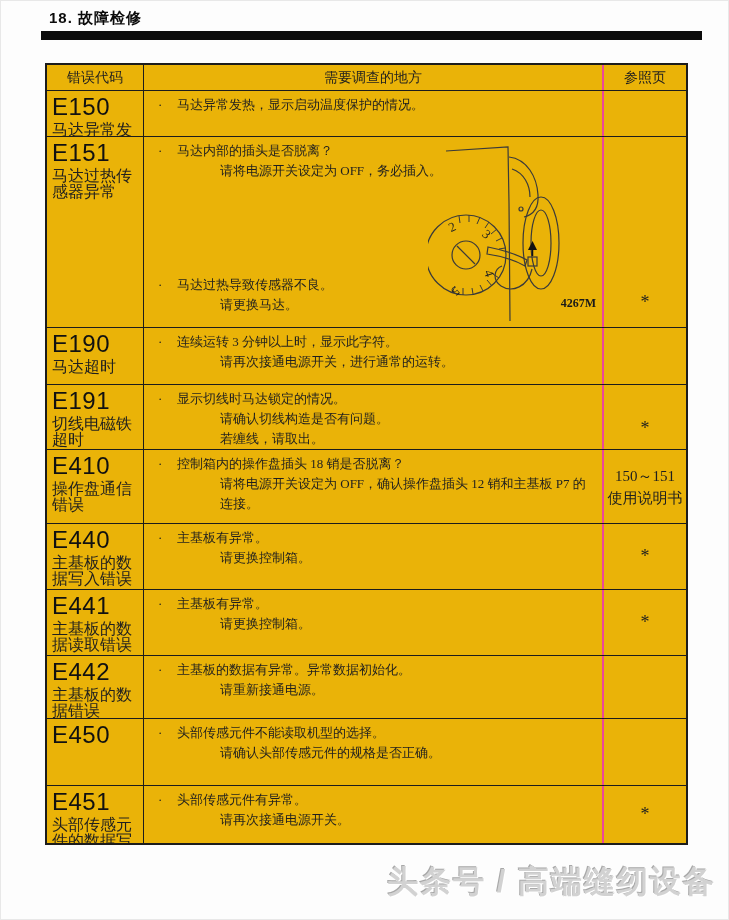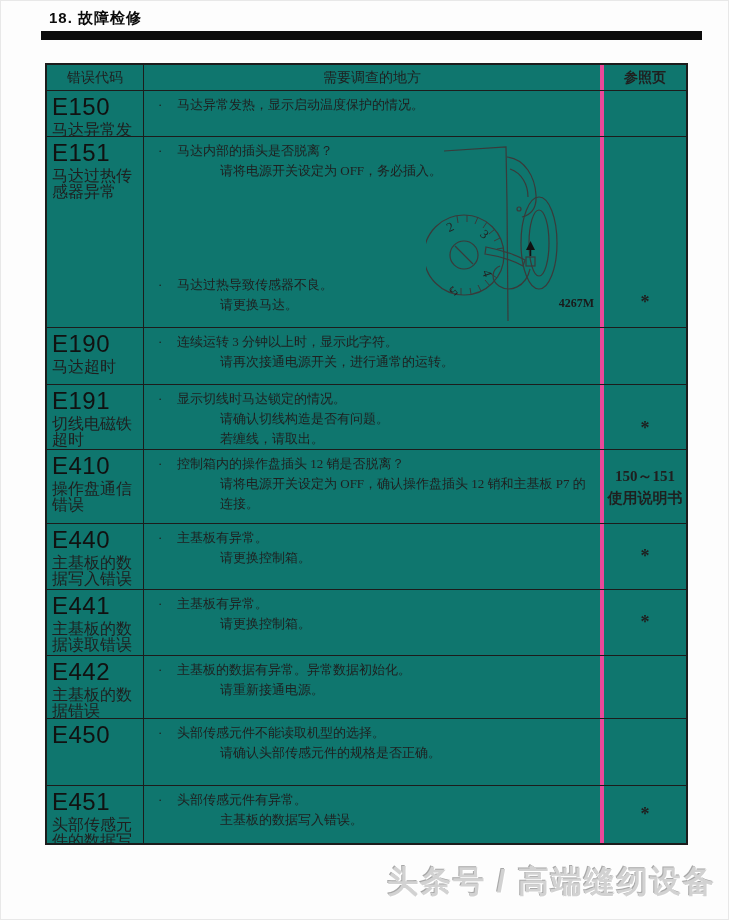--- a/index.html
+++ b/index.html
@@ -13,34 +13,34 @@
     position:absolute; left:48px; top:8px;
     font-family:"Liberation Sans", sans-serif; font-weight:bold; font-size:15px;
     letter-spacing:1px; color:#0b0b0b;
   }
   .header-bar {
     position:absolute; left:40px; top:30px; width:661px; height:9px; background:#0c0c0c;
   }
   
   .etable {
     position:absolute; left:44px; top:62px; width:643px;
-    border:2px solid #1c1c1c; background:#0f766e;
+    border:2px solid #1c1c1c; background:#eab308;
   }
   .trow { display:flex; border-bottom:1px solid #1c1c1c; }
   .trow:last-child { border-bottom:none; }
   .c-code {
     width:97px; border-right:1px solid #1c1c1c; padding:3px 5px; overflow:hidden;
   }
   .c-content {
-    width:460px; border-right:4px solid #ec4899; padding:4px 6px 4px 0;
+    width:460px; border-right:2px solid #ec4899; padding:4px 6px 4px 0;
     position:relative; overflow:hidden;
   }
   .c-ref {
     flex:1; display:flex; align-items:center; justify-content:center;
-    font-size:13px; overflow:hidden;font-weight:bold;
+    font-size:13px; overflow:hidden;
   }
   .thead { height:26px; }
   .thead > div { display:flex; align-items:center; justify-content:center; font-size:14px; padding:0; }
   
   .r0{height:46px} .r1{height:191px} .r2{height:57px} .r3{height:65px} .r4{height:74px}
   .r5{height:66px} .r6{height:66px} .r7{height:63px} .r8{height:67px} .r9{height:57px}
   
   .code {
     font-family:"Liberation Sans", sans-serif; font-size:24px; line-height:26px;
     letter-spacing:0.5px; color:#111;
@@ -171,21 +171,21 @@
           <span>*</span>
         </div>
     </div>
 
     <div class="trow r4">
       <div class="c-code">
         <div class="code">E410</div>
         <div class="code-name">操作盘通信错误</div>
       </div>
       <div class="c-content">
-        <div class="line"><span class="bullet">·</span><span>控制箱内的操作盘插头 12 销是否脱离？</span></div>
+        <div class="line"><span class="bullet">·</span><span>控制箱内的操作盘插头 18 销是否脱离？</span></div>
         <div class="sub">请将电源开关设定为 OFF，确认操作盘插头 12 销和主基板 P7 的连接。</div>
       </div>
       <div class="c-ref">
         <div class="ref-lines">
           <div>150～151</div>
           <div>使用说明书</div>
         </div>
       </div>
     </div>
 
@@ -245,21 +245,21 @@
         </div>
     </div>
 
     <div class="trow r9">
       <div class="c-code">
         <div class="code">E451</div>
         <div class="code-name">头部传感元件的数据写入错误</div>
       </div>
       <div class="c-content">
         <div class="line"><span class="bullet">·</span><span>头部传感元件有异常。</span></div>
-        <div class="sub">主基板的数据写入错误。</div>
+        <div class="sub">请再次接通电源开关。</div>
       </div>
       <div class="c-ref ref-star">
           <span>*</span>
         </div>
     </div>
 
   </div>
 
   <div class="watermark">头条号 / 高端缝纫设备</div>
 </div>

